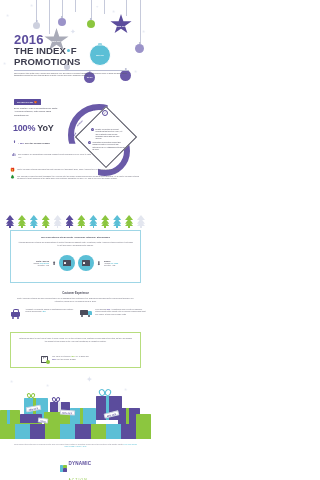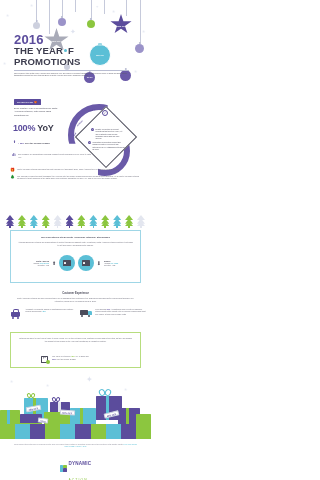--- a/index.html
+++ b/index.html
@@ -237,21 +237,21 @@
     <div class="orn" style="left:120px; top:70px; width:11px; height:11px; background:#6a5aa8;">
       <span class="cap" style="background:#b9bdd2;"></span>
     </div>
     <div class="orn" style="left:135px; top:44px; width:9px; height:9px; background:#9b93c9;">
       <span class="cap" style="background:#b9bdd2;"></span>
     </div>
     <div class="orn" style="left:64px; top:64px; width:6px; height:6px; background:#cdd0de;"></div>
 
     <div class="title-2016">2016</div>
     <div class="title-line t-year">
-      <span>THE YEAR</span><span class="ofdot"></span><span>F</span>
+      <span>THE INDEX</span><span class="ofdot"></span><span>F</span>
     </div>
     <div class="title-line t-promo">PROMOTIONS</div>
 
     <div class="intro">
       <div class="rule"></div>
       <div class="micro">The DynamicAction Retail Index Holiday 2016 analyzes over 200 Million in revenue transactions that occurred online in 2015 and 2016. These transactions account for more than $8 Billion in North America and nearly $3 Billion in Europe.</div>
     </div>
   </div>
 
   <div class="tagbtn">

